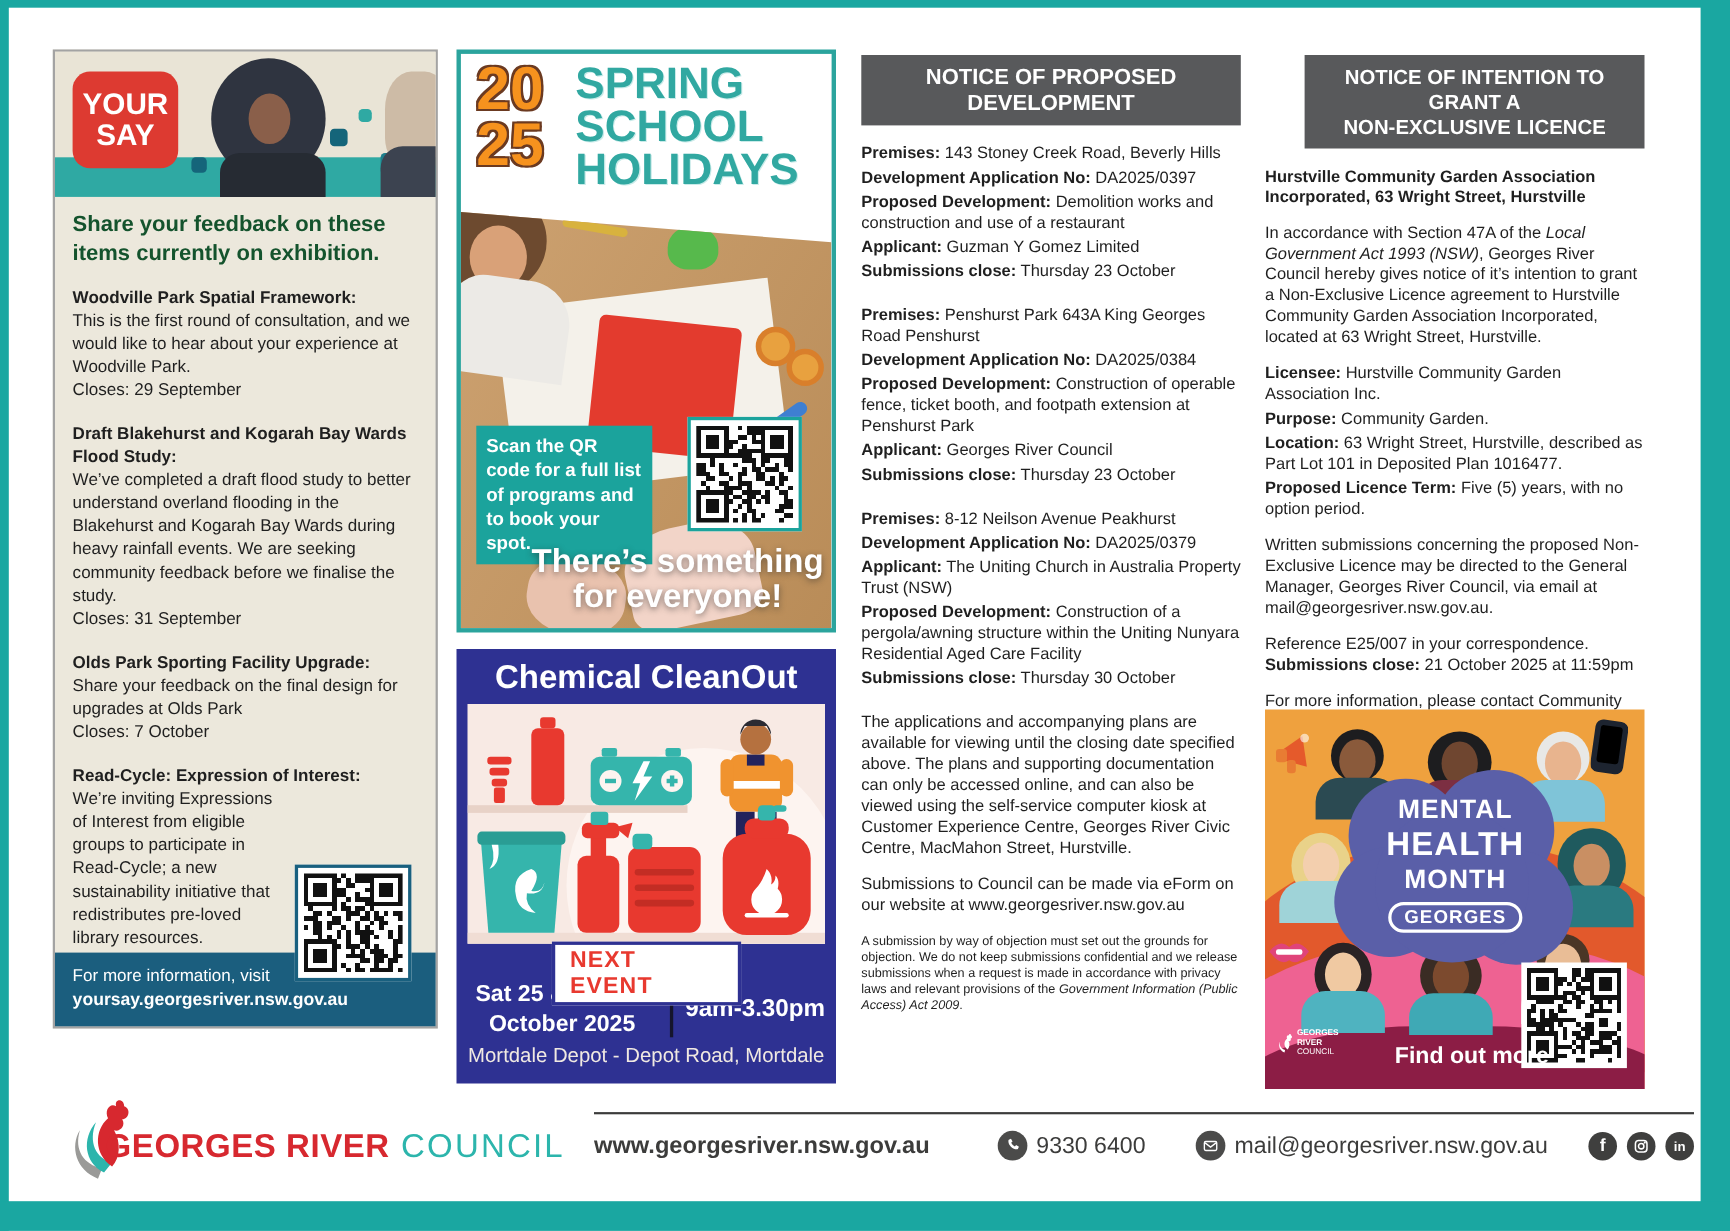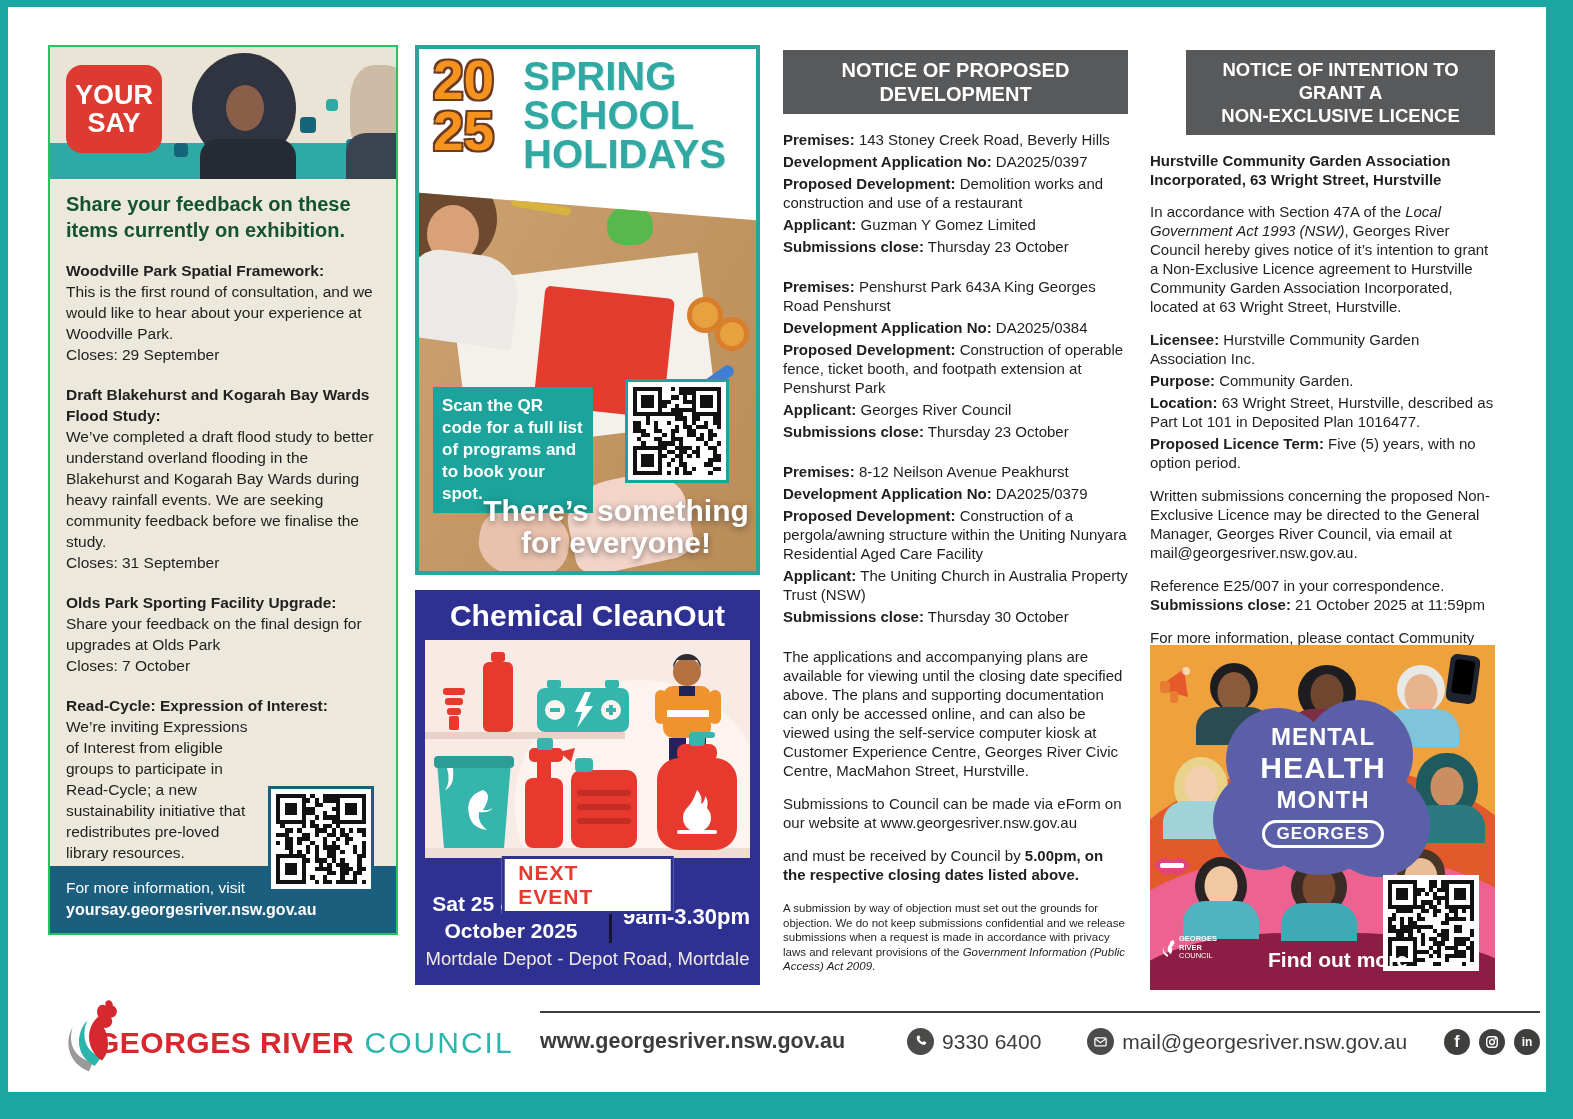--- a/index.html
+++ b/index.html
@@ -4,21 +4,21 @@
 <style>
   html,body{margin:0;padding:0;background:#ffffff;}
   .page{position:relative;width:1573px;height:1119px;background:#ffffff;font-family:"Liberation Sans",sans-serif;overflow:hidden;color:#1f1f1f;}
   .tealbar{position:absolute;background:#1aa7a1;}
   .bar-top{left:0;top:0;width:1573px;height:7px;}
   .bar-left{left:0;top:0;width:8px;height:1119px;}
   .bar-right{left:1546px;top:0;width:27px;height:1119px;}
   .bar-bottom{left:0;top:1092px;width:1573px;height:27px;}
 
   
-  .ys-card{position:absolute;left:48px;top:45px;width:350px;height:890px;background:#ece8dc;border:2px solid #22c55e;box-sizing:border-box;}
+  .ys-card{position:absolute;left:48px;top:45px;width:350px;height:890px;background:#ece8dc;border:2px solid #a3a3a3;box-sizing:border-box;}
   .ys-photo{position:relative;height:132px;background:#e9e4d6;overflow:hidden;}
   .ys-photo .band{position:absolute;left:0;bottom:0;width:100%;height:36px;background:#2fa9a3;}
   .ys-photo .sq{position:absolute;border-radius:4px;}
   .ys-hair{position:absolute;left:142px;top:6px;width:104px;height:110px;border-radius:50%;background:#2f3440;}
   .ys-face{position:absolute;left:176px;top:38px;width:38px;height:46px;border-radius:50%;background:#8a5f4a;}
   .ys-body{position:absolute;left:150px;top:92px;width:96px;height:44px;border-radius:18px 18px 0 0;background:#262b33;}
   .ys-p2hair{position:absolute;left:300px;top:18px;width:60px;height:86px;border-radius:40% 40% 30% 30%;background:#cdbba6;}
   .ys-p2body{position:absolute;left:296px;top:86px;width:70px;height:48px;border-radius:20px 20px 0 0;background:#3c4350;}
   .ys-badge{position:absolute;left:16px;top:18px;width:96px;height:88px;background:#dd3a31;border-radius:16px;color:#fff;font-weight:700;font-size:27px;line-height:1.04;display:flex;flex-direction:column;align-items:center;justify-content:center;}
   .ys-content{padding:12px 16px 0 16px;font-size:15.5px;line-height:21px;}
@@ -766,28 +766,27 @@
       <div class="frow"><b>Premises:</b><span> Penshurst Park 643A King Georges Road Penshurst</span></div>
       <div class="frow"><b>Development Application No:</b><span> DA2025/0384</span></div>
       <div class="frow"><b>Proposed Development:</b><span> Construction of operable fence, ticket booth, and footpath extension at Penshurst Park</span></div>
       <div class="frow"><b>Applicant:</b><span> Georges River Council</span></div>
       <div class="frow"><b>Submissions close:</b><span> Thursday 23 October</span></div>
     </div>
 
     <div class="app">
       <div class="frow"><b>Premises:</b><span> 8-12 Neilson Avenue Peakhurst</span></div>
       <div class="frow"><b>Development Application No:</b><span> DA2025/0379</span></div>
+      <div class="frow"><b>Applicant:</b><span> The Uniting Church in Australia Property Trust (NSW)</span></div>
       <div class="frow"><b>Proposed Development:</b><span> Construction of a pergola/awning structure within the Uniting Nunyara Residential Aged Care Facility</span></div>
-      <div class="frow"><b>Applicant:</b><span> The Uniting Church in Australia Property Trust (NSW)</span></div>
       <div class="frow"><b>Submissions close:</b><span> Thursday 30 October</span></div>
     </div>
 
     <div class="para">The applications and accompanying plans are available for viewing until the closing date specified above. The plans and supporting documentation can only be accessed online, and can also be viewed using the self-service computer kiosk at Customer Experience Centre, Georges River Civic Centre, MacMahon Street, Hurstville.</div>
     <div class="para">Submissions to Council can be made via eForm on our website at www.georgesriver.nsw.gov.au</div>
-    <div class="para"><span>and must be received by Council by </span><b>5.00pm, on the respective closing dates listed above.</b></div>
     <div class="fineprint"><span>A submission by way of objection must set out the grounds for objection. We do not keep submissions confidential and we release submissions when a request is made in accordance with privacy laws and relevant provisions of the </span><i>Government Information (Public Access) Act 2009</i><span>.</span></div>
   </div>
 
   <div class="notice n-lic">
     <div class="n-header">
       <div>NOTICE OF INTENTION TO GRANT A</div>
       <div>NON-EXCLUSIVE LICENCE</div>
     </div>
     <div class="intro-bold">Hurstville Community Garden Association Incorporated, 63 Wright Street, Hurstville</div>
     <div class="para"><span>In accordance with Section 47A of the </span><i>Local Government Act 1993 (NSW)</i><span>, Georges River Council hereby gives notice of it’s intention to grant a Non-Exclusive Licence agreement to Hurstville Community Garden Association Incorporated, located at 63 Wright Street, Hurstville.</span></div>

